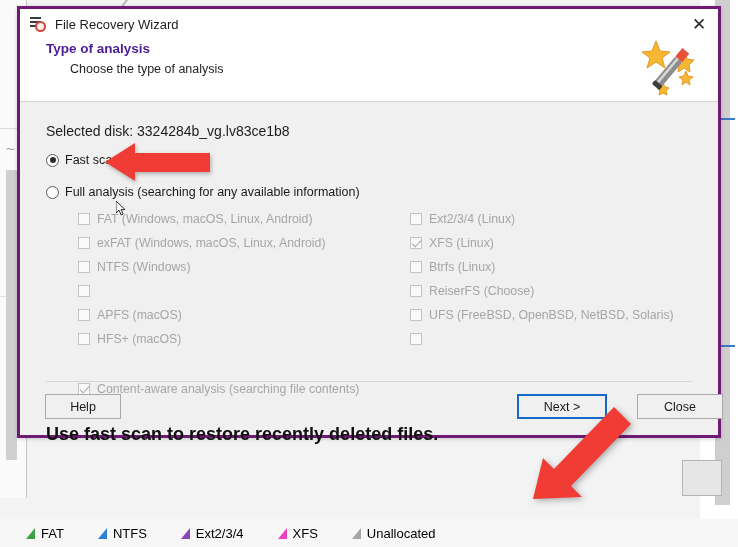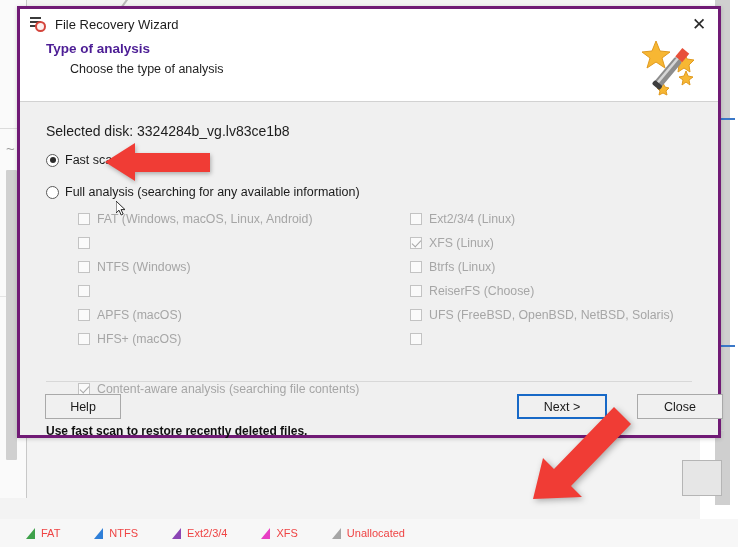--- a/index.html
+++ b/index.html
@@ -59,21 +59,21 @@
     position:absolute; left:0; bottom:0; width:738px; height:28px;
     display:flex; align-items:center; padding-left:26px; box-sizing:border-box;
     background:#f7f7f7;
   }
   .legend-item { display:flex; align-items:center; margin-right:34px; }
   .legend-tri {
     width:0; height:0; margin-right:6px;
     border-left: 9px solid transparent;
     border-bottom: 11px solid #3ea14a;
   }
-  .legend-label { font-size:11px; color:#ef4444; }
+  .legend-label { font-size:13px; color:#000000; }
 
   
   .dialog {
     position:absolute; left:17px; top:6px; width:704px; height:432px;
     background:#f0f0f0;
     border:3px solid #701a75;
     box-sizing:border-box;
     box-shadow: 0 1px 4px rgba(0,0,0,0.18);
   }
 
@@ -148,21 +148,21 @@
   .cb.checked::after {
     content:""; position:absolute; left:3px; top:0px; width:4px; height:8px;
     border:solid #a8a8a8; border-width:0 1.6px 1.6px 0; transform: rotate(43deg);
   }
   .cb-label { font-size:12.3px; color:#a6a6a6; white-space:nowrap; }
 
   .content-aware {
     position:absolute; left:58px; top:280px; display:flex; align-items:center;
   }
   .hint-text {
-    position:absolute; left:26px; top:322px; font-size:12px;
+    position:absolute; left:26px; top:322px; font-size:18px;
     font-weight:bold; color:#101010;
   }
 
   
   .footer-divider {
     position:absolute; left:26px; right:26px; bottom:53px; height:1px; background:#d8d8d8;
   }
   .footer { position:absolute; left:0; right:0; bottom:0; height:52px; }
   .btn {
     position:absolute; top:11px; height:25px; background:#f0f0f0;
@@ -280,20 +280,21 @@
     </div>
 
     <div class="fs-grid">
       <div class="fs-col left">
         <div class="cb-row">
           <span class="cb"></span>
           <span class="cb-label">FAT (Windows, macOS, Linux, Android)</span>
         </div>
         <div class="cb-row">
           <span class="cb"></span>
+          <span class="cb-label">exFAT (Windows, macOS, Linux, Android)</span>
         </div>
         <div class="cb-row">
           <span class="cb"></span>
           <span class="cb-label">NTFS (Windows)</span>
         </div>
         <div class="cb-row">
           <span class="cb"></span>
         </div>
         <div class="cb-row">
           <span class="cb"></span>

